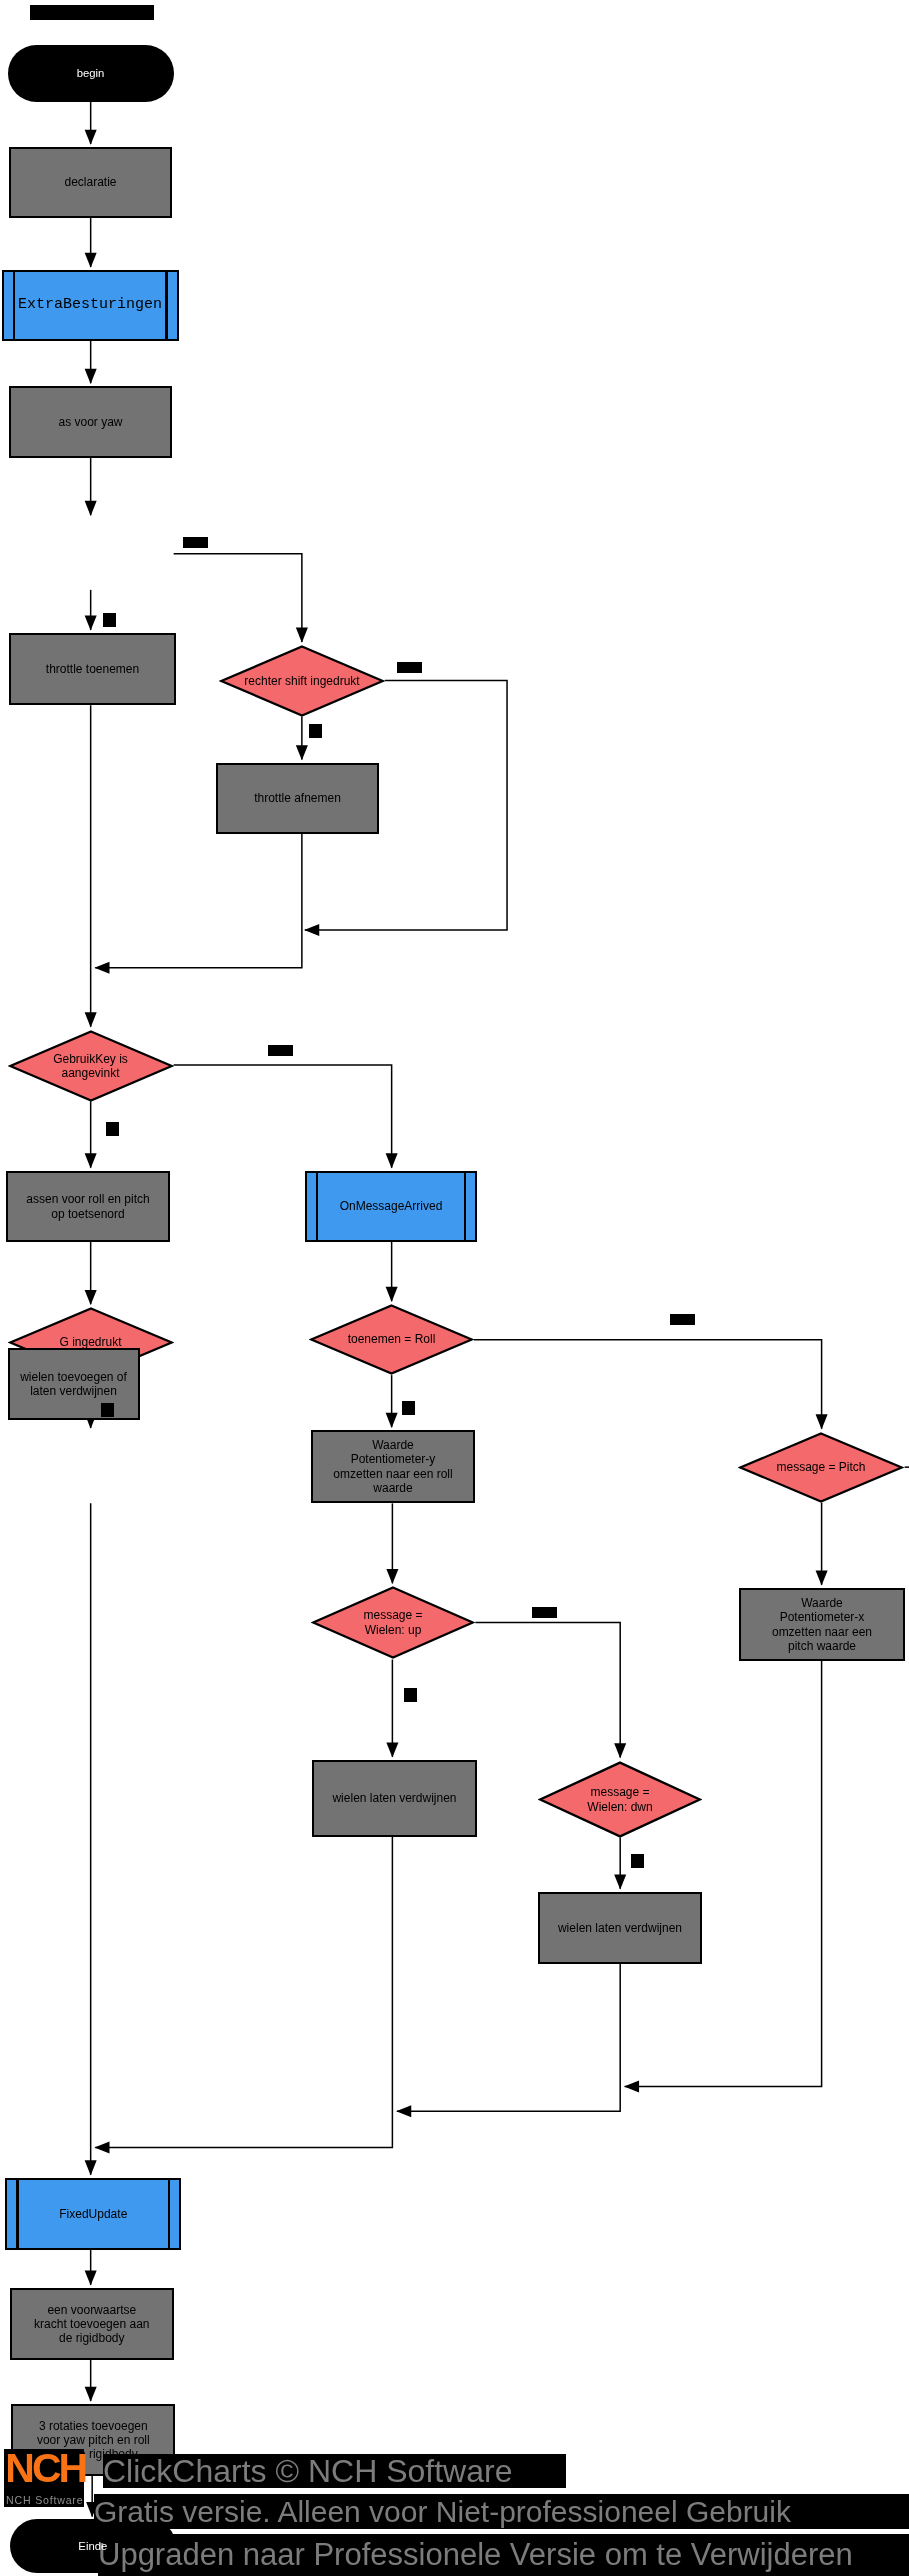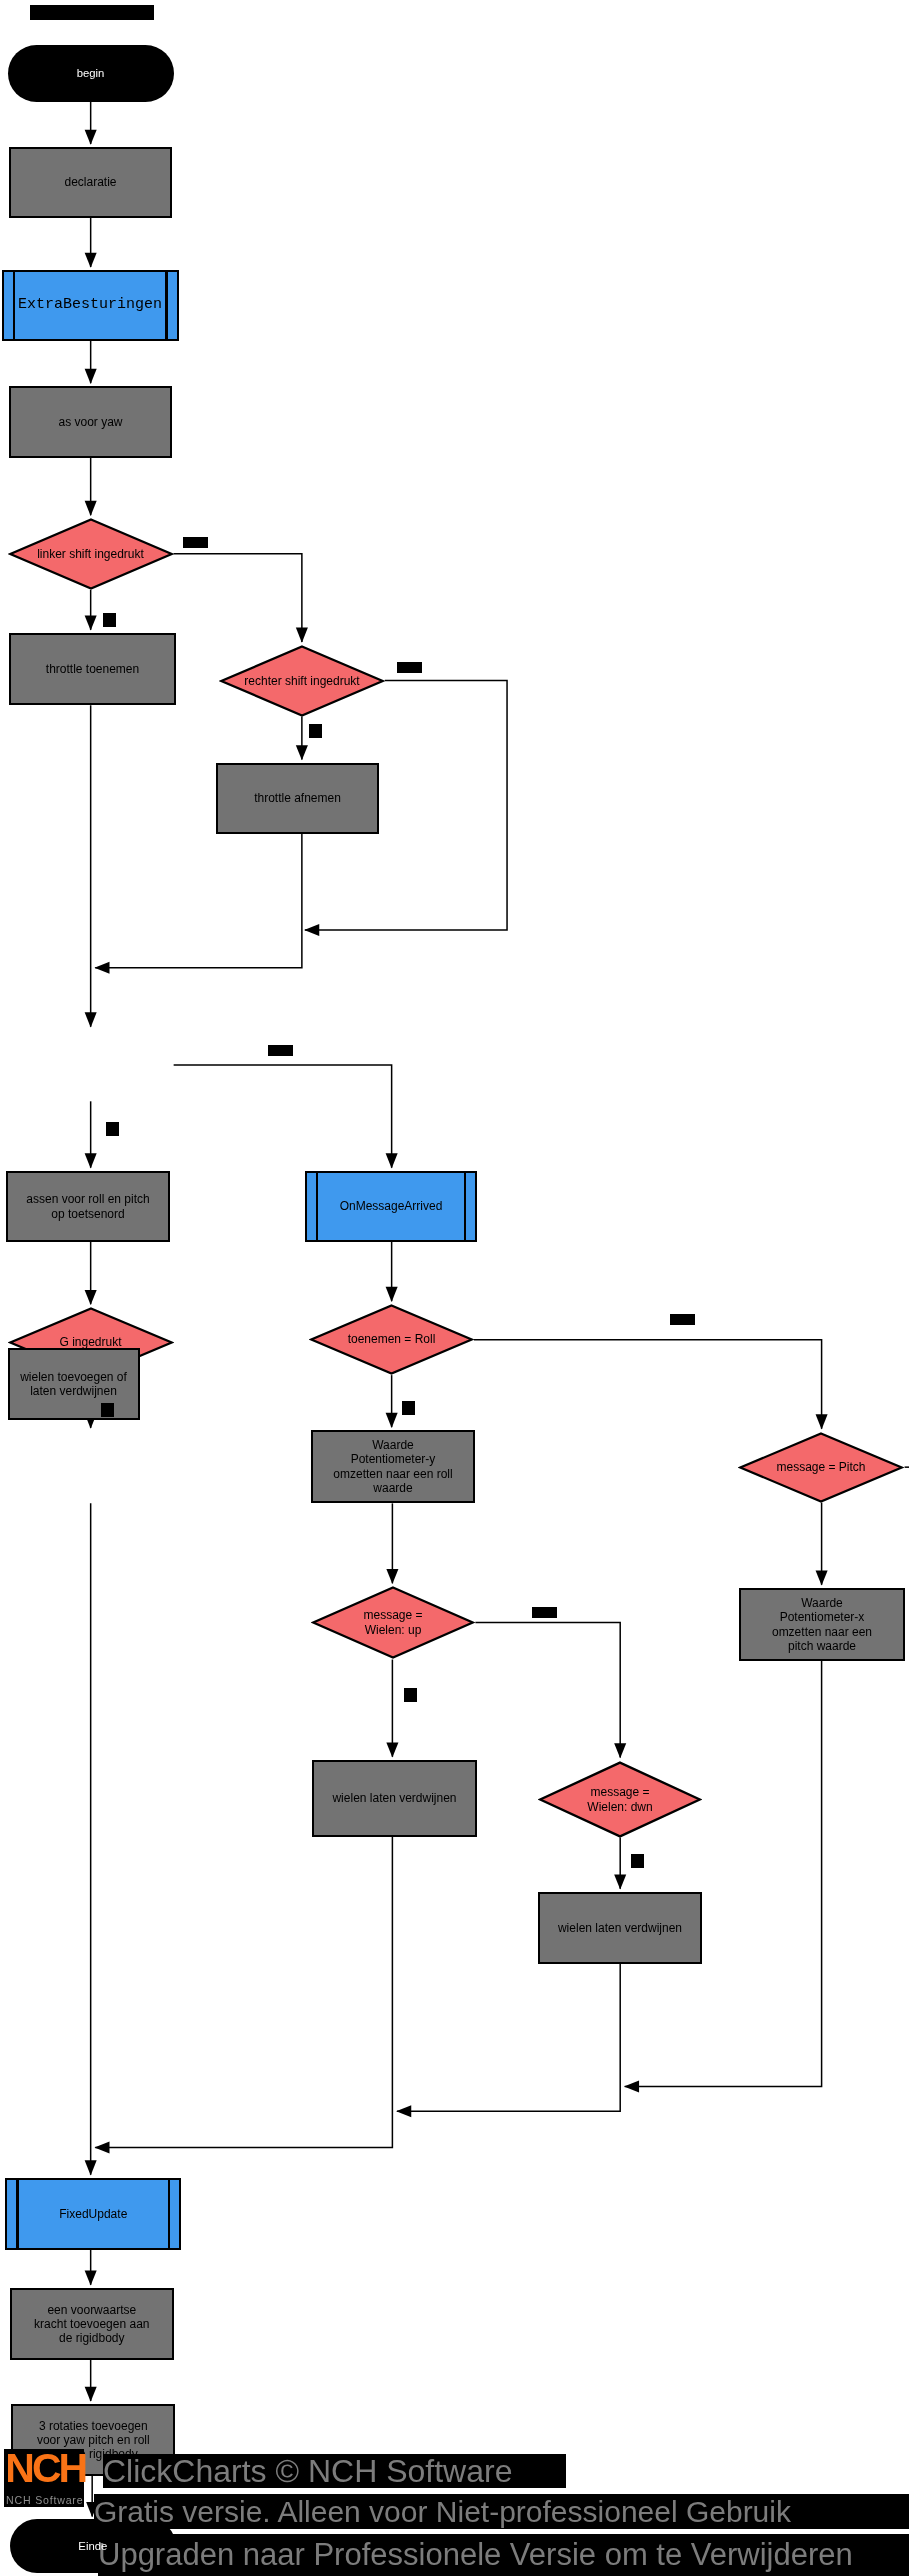--- a/index.html
+++ b/index.html
@@ -93,46 +93,47 @@
   <div class="node pre mono" style="left:1.5px;top:270px;width:177px;height:71px;">
     <span class="bar l"></span>
     <span class="bar r"></span>
     <span class="lab">ExtraBesturingen</span>
   </div>
 
   <div class="node proc" style="left:9px;top:386px;width:163px;height:72px;">
     <span class="lab">as voor yaw</span>
   </div>
 
-  <div class="node dec" style="left:7.5px;top:518px;width:166px;height:72px;">
-    <svg viewBox="0 0 220 95" preserveAspectRatio="none">
-      <polygon points="110,2 217,47.5 110,93 3,47.5" fill="#f4696b" stroke="#000" stroke-width="3"></polygon>
-      </svg>
-    <span class="lab">linker shift ingedrukt</span>
-  </div>
   <div class="edge-false" style="left:183px;top:537px;"></div>
   <div class="edge-true" style="left:103px;top:613px;"></div>
 
   <div class="node proc" style="left:9px;top:633px;width:167px;height:72px;">
     <span class="lab">throttle toenemen</span>
   </div>
 
   <div class="node dec" style="left:219px;top:645px;width:166px;height:72px;">
     <svg viewBox="0 0 220 95" preserveAspectRatio="none">
       <polygon points="110,2 217,47.5 110,93 3,47.5" fill="#f4696b" stroke="#000" stroke-width="3"></polygon>
       </svg>
     <span class="lab">rechter shift ingedrukt</span>
   </div>
   <div class="edge-false" style="left:397px;top:662px;"></div>
   <div class="edge-true" style="left:309px;top:724px;"></div>
 
   <div class="node proc" style="left:216px;top:763px;width:163px;height:71px;">
     <span class="lab">throttle afnemen</span>
   </div>
 
+  <div class="node dec" style="left:7.5px;top:1030px;width:166px;height:72px;">
+    <svg viewBox="0 0 220 95" preserveAspectRatio="none">
+      <polygon points="110,2 217,47.5 110,93 3,47.5" fill="#f4696b" stroke="#000" stroke-width="3"></polygon>
+      </svg>
+    <span class="lab">GebruikKey is
+aangevinkt</span>
+  </div>
   <div class="edge-false" style="left:268px;top:1045px;"></div>
   <div class="edge-true" style="left:106px;top:1122px;"></div>
 
   <div class="node proc" style="left:6px;top:1171px;width:164px;height:71px;">
     <span class="lab">assen voor roll en pitch
 op toetsenord</span>
   </div>
 
   <div class="node pre" style="left:305px;top:1171px;width:172px;height:71px;">
     <span class="bar l"></span>

